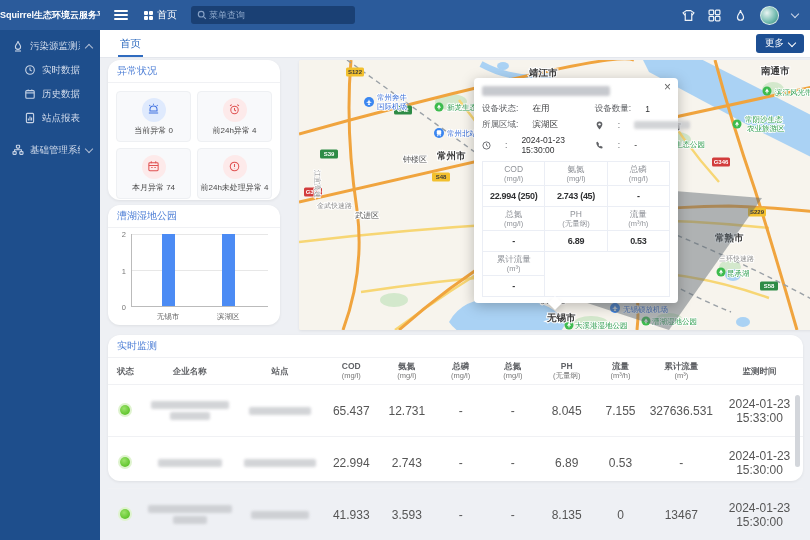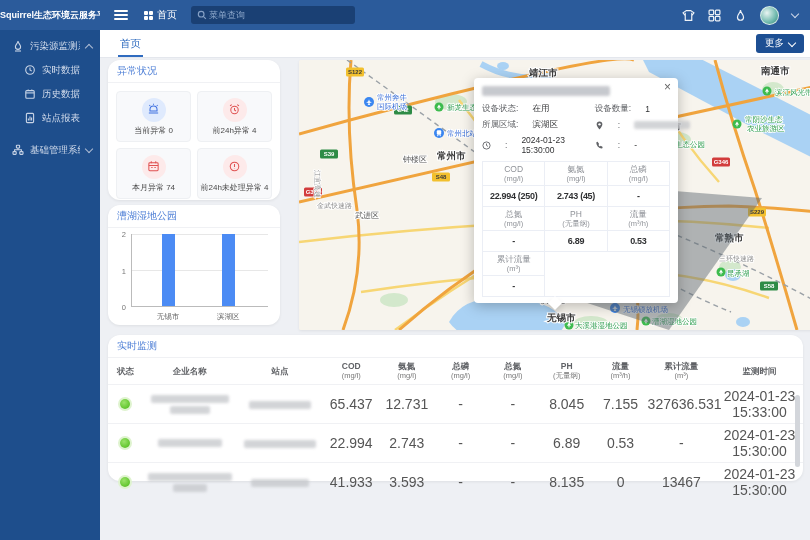--- a/index.html
+++ b/index.html
@@ -97,21 +97,21 @@
   .mhead .munit{font-size:7.5px;color:#909399;line-height:9px;}
   .mval{font-size:9px;font-weight:bold;color:#303133;letter-spacing:-0.3px;display:flex;align-items:center;justify-content:center;min-height:16px;}
   .mempty{grid-column:2/4;grid-row:5/7;border-right:1px solid #ebeef5;border-bottom:1px solid #ebeef5;}
   .r5c1{grid-column:1;grid-row:5;} .r6c1{grid-column:1;grid-row:6;}
 
   
   .panel-table{left:8px;top:305px;width:695px;height:146px;}
   table.mon{width:100%;border-collapse:collapse;table-layout:fixed;}
   .mon th{font-size:8.5px;color:#606266;font-weight:bold;padding:3px 1px;line-height:10px;}
   .mon th .unit{font-weight:normal;font-size:7.5px;color:#777;}
-  .mon td{font-size:14px;color:#555;text-align:center;padding:3px 1px;height:29px;border-top:1px solid #f0f1f4;}
+  .mon td{font-size:12px;color:#555;text-align:center;padding:11px 1px;height:29px;border-top:1px solid #f0f1f4;}
   .dot{display:inline-block;width:10px;height:10px;border-radius:50%;background:radial-gradient(circle at 40% 35%,#9be36a,#49b814);box-shadow:0 0 0 2px #dff3cf;}
   .blur-wrap{display:flex;flex-direction:column;align-items:center;gap:3px;}
   .tscroll{position:absolute;right:3px;top:60px;width:5px;height:72px;background:#d3d6db;border-radius:3px;}
 </style>
 </head>
 <body>
 
 <div class="page">
 
   <header class="topbar">

